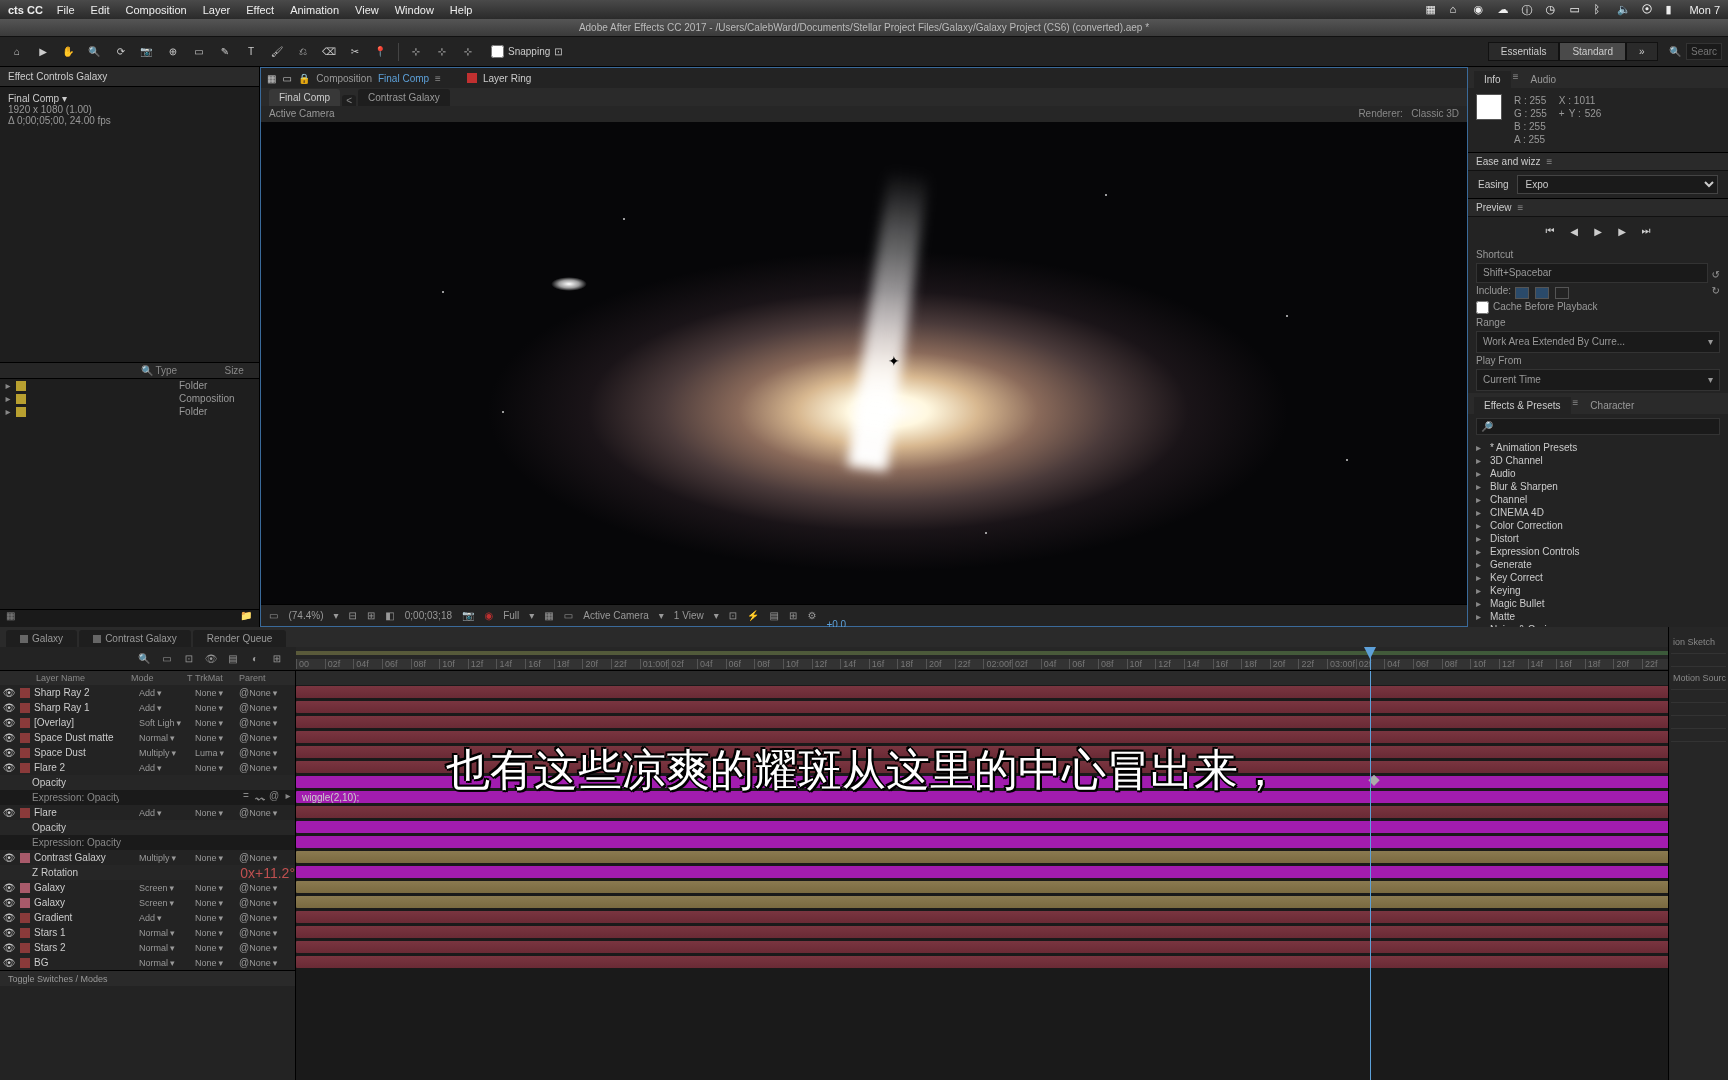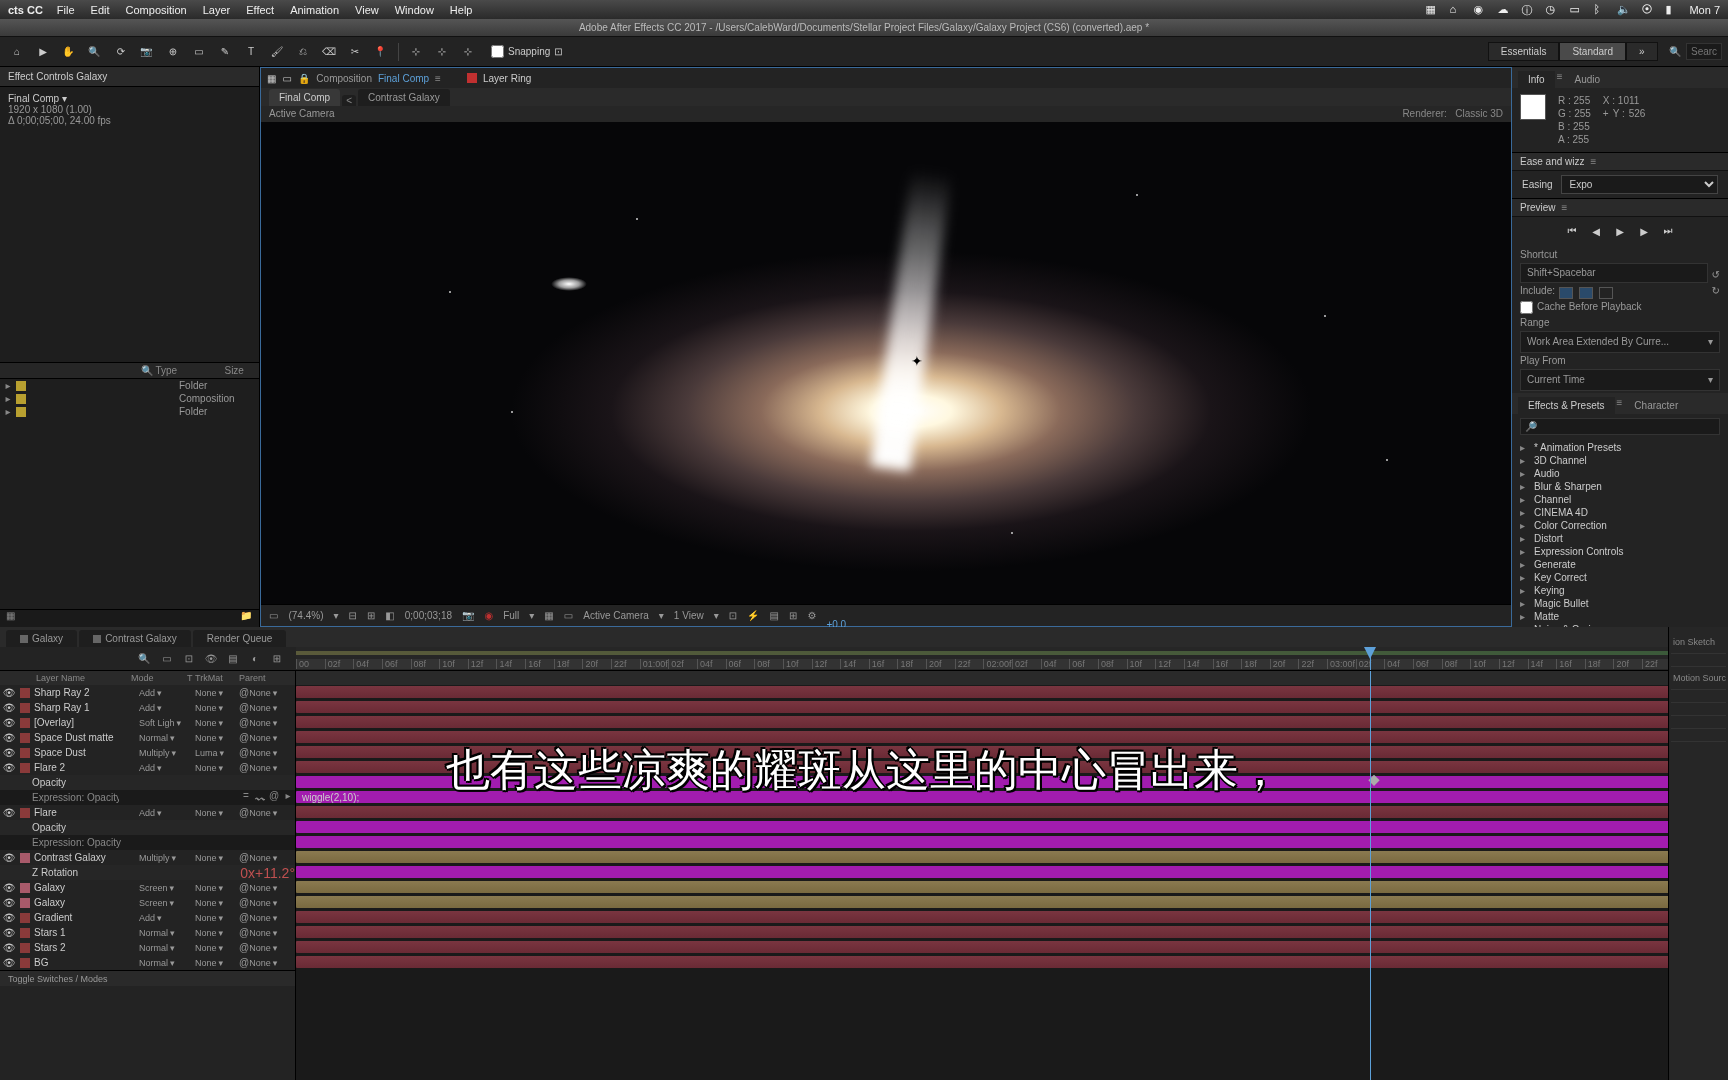--- a/index.html
+++ b/index.html
@@ -64,21 +64,21 @@
 .viewer { flex:1; background:#0a0a0a; position:relative; overflow:hidden;}
 .galaxy-bg { position:absolute; inset:0; background: radial-gradient(ellipse 500px 200px at 52% 60%, #fff 0%, #fff8e0 8%, #d8b890 18%, #8a6a5a 30%, #4a3a3a 45%, #1a1418 60%, #060608 80%);}
 .galaxy-jet { position:absolute; left:52%; top:10%; width:40px; height:300px; transform:translateX(-50%) rotate(8deg); background:linear-gradient(to bottom, rgba(255,255,255,0) 0%, rgba(255,255,255,.3) 20%, rgba(255,255,255,.9) 70%, #fff 100%); filter:blur(6px);}
 .galaxy-star { position:absolute; width:2px; height:2px; background:#ccc; border-radius:50%;}
 .lens-flare { position:absolute; left:290px; top:155px; width:36px; height:14px; background:radial-gradient(ellipse, #fff 0%, rgba(255,255,255,.6) 40%, transparent 70%); border-radius:50%;}
 .viewer-footer { height:22px; background:#232323; display:flex; align-items:center; padding:0 8px; gap:10px; font-size:10px; color:#999; border-top:1px solid #000;}
 .viewer-footer .vf-item { display:flex; align-items:center; gap:3px;}
 .viewer-footer .blue-txt { color:#5da0d8;margin-top:18px;}
 
 
-.right-panels { width:216px; background:#232323; display:flex; flex-direction:column; font-size:10px;}
+.right-panels { width:260px; background:#232323; display:flex; flex-direction:column; font-size:10px;}
 .rp-tabs { display:flex; gap:2px; padding:4px 6px 0; background:#2a2a2a;}
 .rp-tab { padding:3px 10px; color:#999;}
 .rp-tab.active { background:#232323; color:#ccc;}
 .info-box { padding:6px 8px; display:flex; gap:12px; font-size:10px; color:#999;}
 .info-sw { width:26px; height:26px; background:#fff; border:1px solid #555;}
 .info-vals { line-height:1.3;}
 .rp-section-header { background:#2a2a2a; padding:3px 8px; color:#ccc; border-top:1px solid #000; border-bottom:1px solid #111; display:flex;}
 .rp-section-header .menu-ic { margin-left:6px; color:#888;}
 .ease-row { padding:4px 10px; display:flex; align-items:center; gap:8px;}
 .ease-row select { flex:1; background:#1a1a1a; border:1px solid #444; color:#ccc; padding:2px 4px; font-size:10px;}

